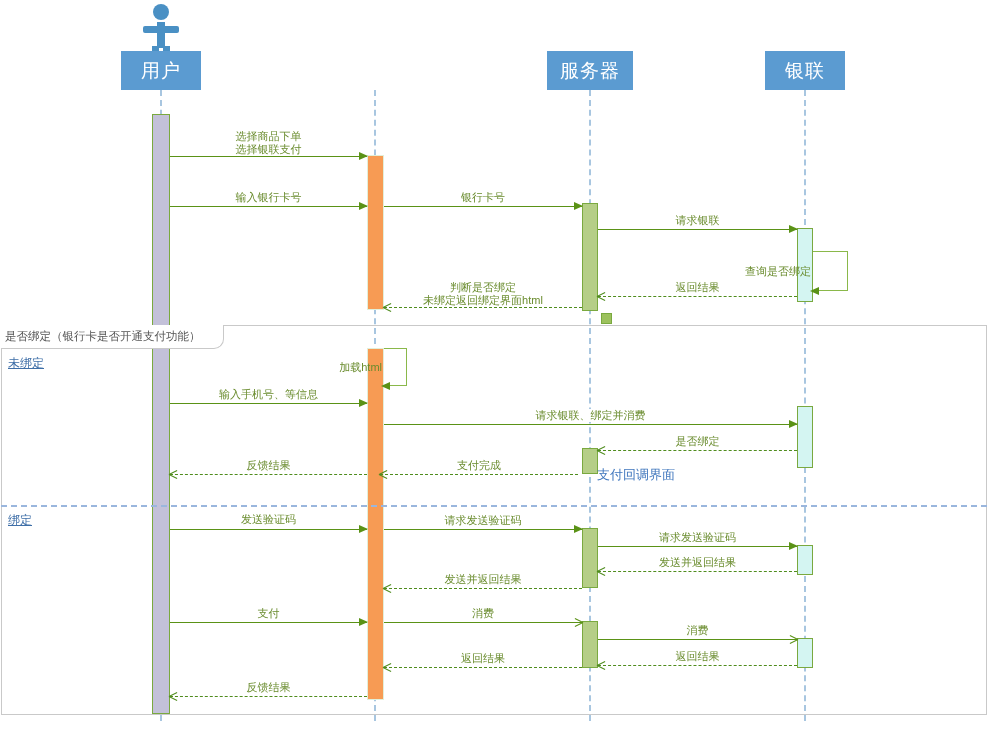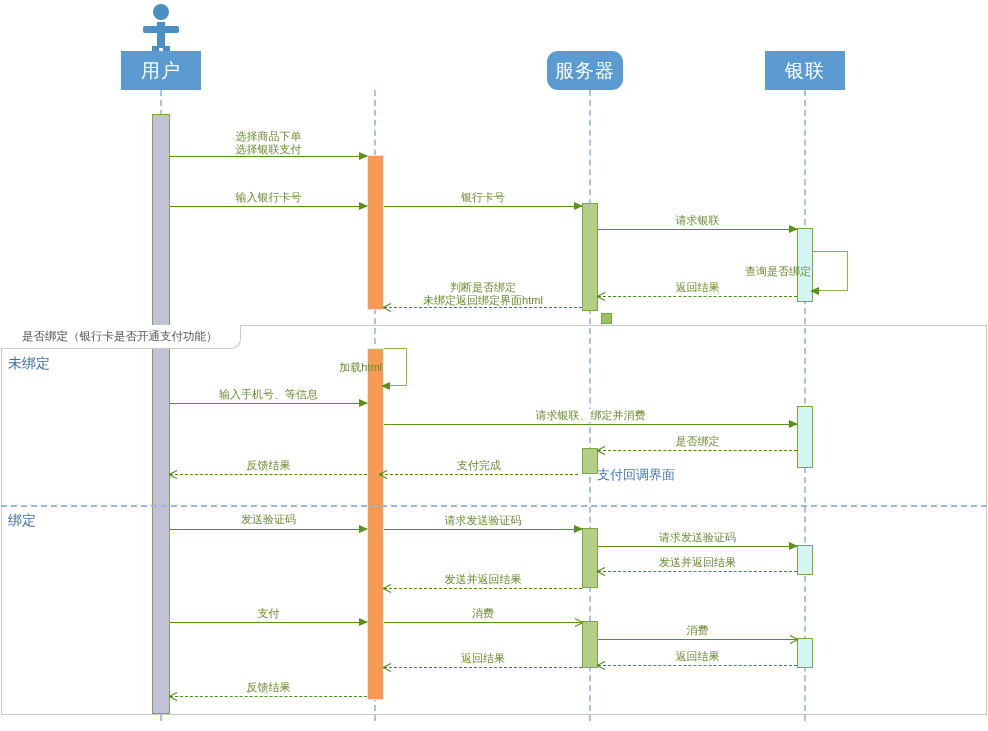--- a/index.html
+++ b/index.html
@@ -49,23 +49,23 @@
 
   
   .selfmsg{position:absolute;box-sizing:border-box;border:1px solid #8ab84a;border-left:none;}
   .selfmsg .lbl{position:absolute;right:100%;top:50%;transform:translateY(-50%);white-space:nowrap;
                 font-size:11px;color:#6a8c2e;padding-right:2px;}
 
   
   .frag{position:absolute;box-sizing:border-box;border:1px solid #c9c9c9;}
   .fraglabel{position:absolute;box-sizing:border-box;background:#fff;border:1px solid #c9c9c9;
              border-top:none;border-left:none;font-size:11.5px;color:#555;
-             padding:4px 22px 4px 21px;white-space:nowrap;
+             padding:4px 22px 4px 4px;white-space:nowrap;
              border-bottom-right-radius:10px;}
-  .fragsec{position:absolute;font-size:14px;color:#3f6fa8;white-space:nowrap;}
+  .fragsec{position:absolute;font-size:12px;color:#3f6fa8;white-space:nowrap;text-decoration:underline;}
   .fragdiv{position:absolute;height:0;border-top:2px dashed #9ab6dd;}
 
   .note{position:absolute;font-size:13px;color:#3f76bd;white-space:nowrap;}
   .tinybox{position:absolute;width:9px;height:9px;background:#9cc15d;border:1px solid #7aa93f;}
 </style>
 </head>
 <body>
 
 <div id="canvas">
 
@@ -73,21 +73,21 @@
     <div class="head"></div>
       <div class="arms"></div>
       <div class="body"></div>
     <div class="legL"></div>
       <div class="legR"></div>
   </div>
 
   <div class="lifehead" style="left:121px;top:51px;width:80px;">
       <span>用户</span>
     </div>
-  <div class="lifehead" style="left:547px;top:51px;width:76px;border-radius:11px;">
+  <div class="lifehead" style="left:547px;top:51px;width:86px;">
       <span>服务器</span>
     </div>
   <div class="lifehead" style="left:765px;top:51px;width:80px;">
       <span>银联</span>
     </div>
 
   <div class="lifeline" style="left:160px;top:90px;height:631px;"></div>
   <div class="lifeline" style="left:374px;top:90px;height:631px;"></div>
   <div class="lifeline" style="left:589px;top:90px;height:631px;"></div>
   <div class="lifeline" style="left:804px;top:90px;height:631px;"></div>

